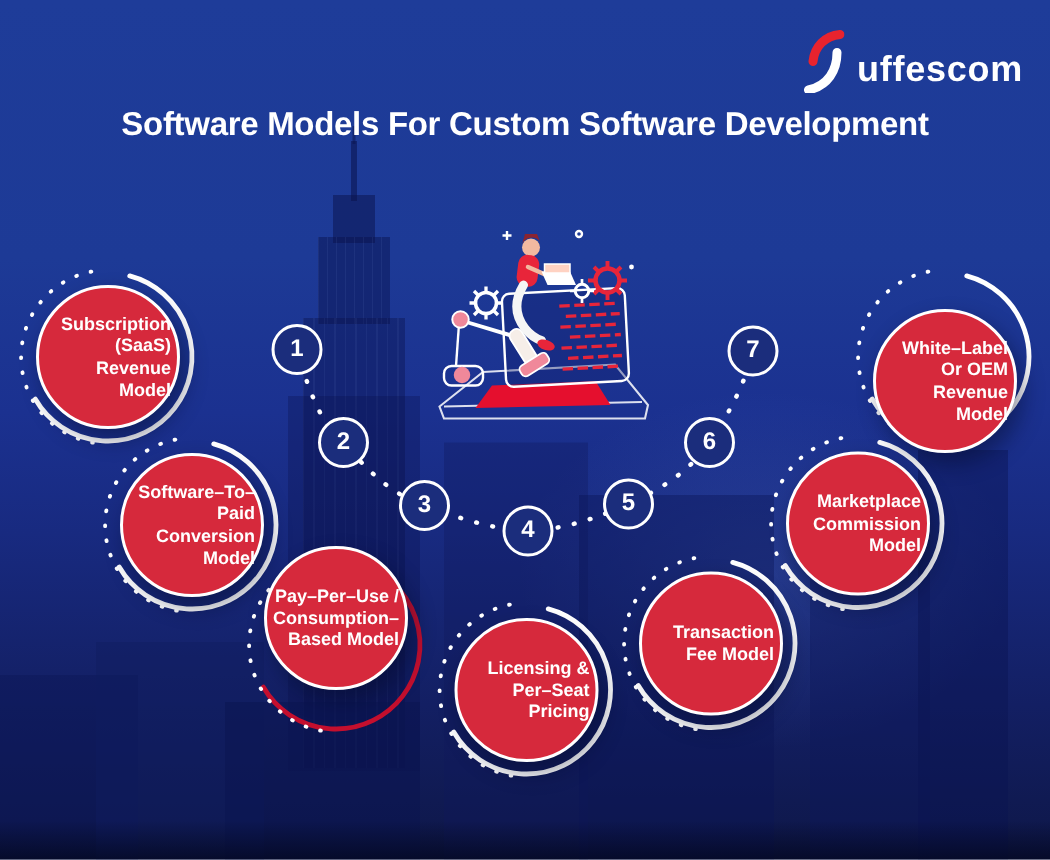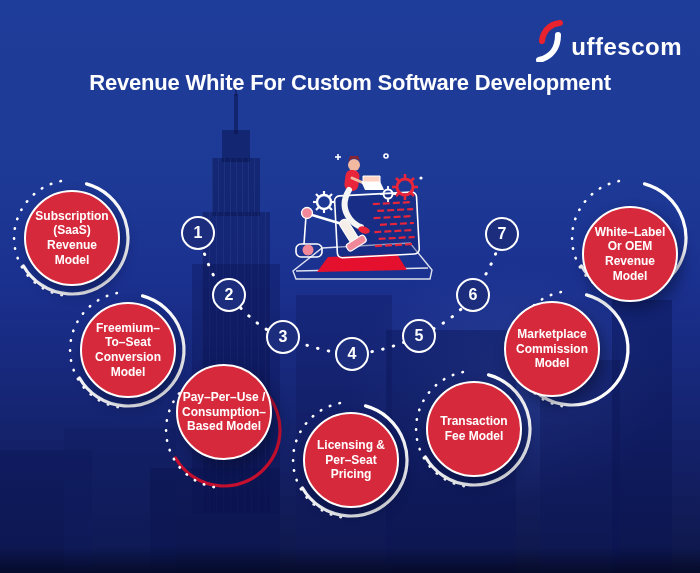--- a/index.html
+++ b/index.html
@@ -34,21 +34,21 @@
   .logo-text{color:#ffffff;font-size:24px;font-weight:bold;letter-spacing:.5px;line-height:1;padding-bottom:3px;}
   .title{position:absolute;left:0;top:70px;width:700px;text-align:center;color:#ffffff;
     font-size:22px;font-weight:bold;letter-spacing:-0.2px;}
   
   .deco{position:absolute;left:0;top:0;pointer-events:none;}
   
   .circle{position:absolute;width:96px;height:96px;border-radius:50%;
     background:#d6293c;border:2px solid #ffffff;box-sizing:border-box;
     display:flex;align-items:center;justify-content:center;text-align:center;
     box-shadow:4px 7px 14px rgba(5,10,40,.45);}
-  .circle-label{color:#ffffff;font-weight:bold;font-size:12px;line-height:1.22;padding:0 4px;}
+  .circle-label{color:#ffffff;font-weight:bold;font-size:12px;line-height:1.22;padding:0 4px;text-align:right;}
   
   .badge{position:absolute;width:34px;height:34px;border-radius:50%;box-sizing:border-box;
     background:#1b2d7c;border:2px solid #ffffff;display:flex;align-items:center;justify-content:center;}
   .badge span{color:#ffffff;font-weight:bold;font-size:16px;}
   
   .illo{position:absolute;left:288px;top:138px;}
 </style>
 </head>
 <body>
 
@@ -71,21 +71,21 @@
   <div class="bld ground"></div>
 
   <div class="logo">
     <svg width="30" height="42" viewBox="0 0 30 42">
       <path d="M27,3 C17,4 10,11 9,21" fill="none" stroke="#e8232e" stroke-width="6" stroke-linecap="round"></path>
       <path d="M25,15 C25,27 19,37 6,40" fill="none" stroke="#ffffff" stroke-width="6" stroke-linecap="round"></path>
     </svg>
     <span class="logo-text">uffescom</span>
   </div>
 
-  <div class="title">Revenue White For Custom Software Development</div>
+  <div class="title">Software Models For Custom Software Development</div>
 
   <svg class="deco" width="700" height="573" viewBox="0 0 700 573">
 
     <g fill="none" stroke="#ffffff" stroke-width="3.2" stroke-linecap="round">
       <path d="M86.5,183.9 A56,56 0 1 1 23.5,266"></path>
       <path d="M142.5,295.9 A56,56 0 1 1 79.5,378"></path>
       <path d="M365.5,405.9 A56,56 0 1 1 302.5,488"></path>
       <path d="M488.5,374.9 A56,56 0 1 1 425.5,457"></path>
       <path d="M586.5,294.9 A56,56 0 1 1 523.5,377"></path>
       <path d="M644.5,183.9 A56,56 0 1 1 581.5,266"></path>
@@ -212,31 +212,31 @@
       <span>6</span>
     </div>
   <div class="badge" style="left:485px;top:217px">
       <span>7</span>
     </div>
 
   <div class="circle" style="left:24px;top:190px">
     <span class="circle-label">Subscription (SaaS) Revenue Model</span>
   </div>
   <div class="circle" style="left:80px;top:302px">
-    <span class="circle-label">Freemium–To–Seat Conversion Model</span>
+    <span class="circle-label">Software–To–Paid Conversion Model</span>
   </div>
   <div class="circle" style="left:176px;top:364px">
     <span class="circle-label">Pay–Per–Use / Consumption–Based Model</span>
   </div>
   <div class="circle" style="left:426px;top:381px">
     <span class="circle-label">Transaction Fee Model</span>
   </div>
   <div class="circle" style="left:303px;top:412px">
     <span class="circle-label">Licensing &amp; Per–Seat Pricing</span>
   </div>
-  <div class="circle" style="left:504px;top:301px">
+  <div class="circle" style="left:524px;top:301px">
     <span class="circle-label">Marketplace Commission Model</span>
   </div>
   <div class="circle" style="left:582px;top:206px">
     <span class="circle-label">White–Label Or OEM Revenue Model</span>
   </div>
 
 </div>
 
 </body></html>

